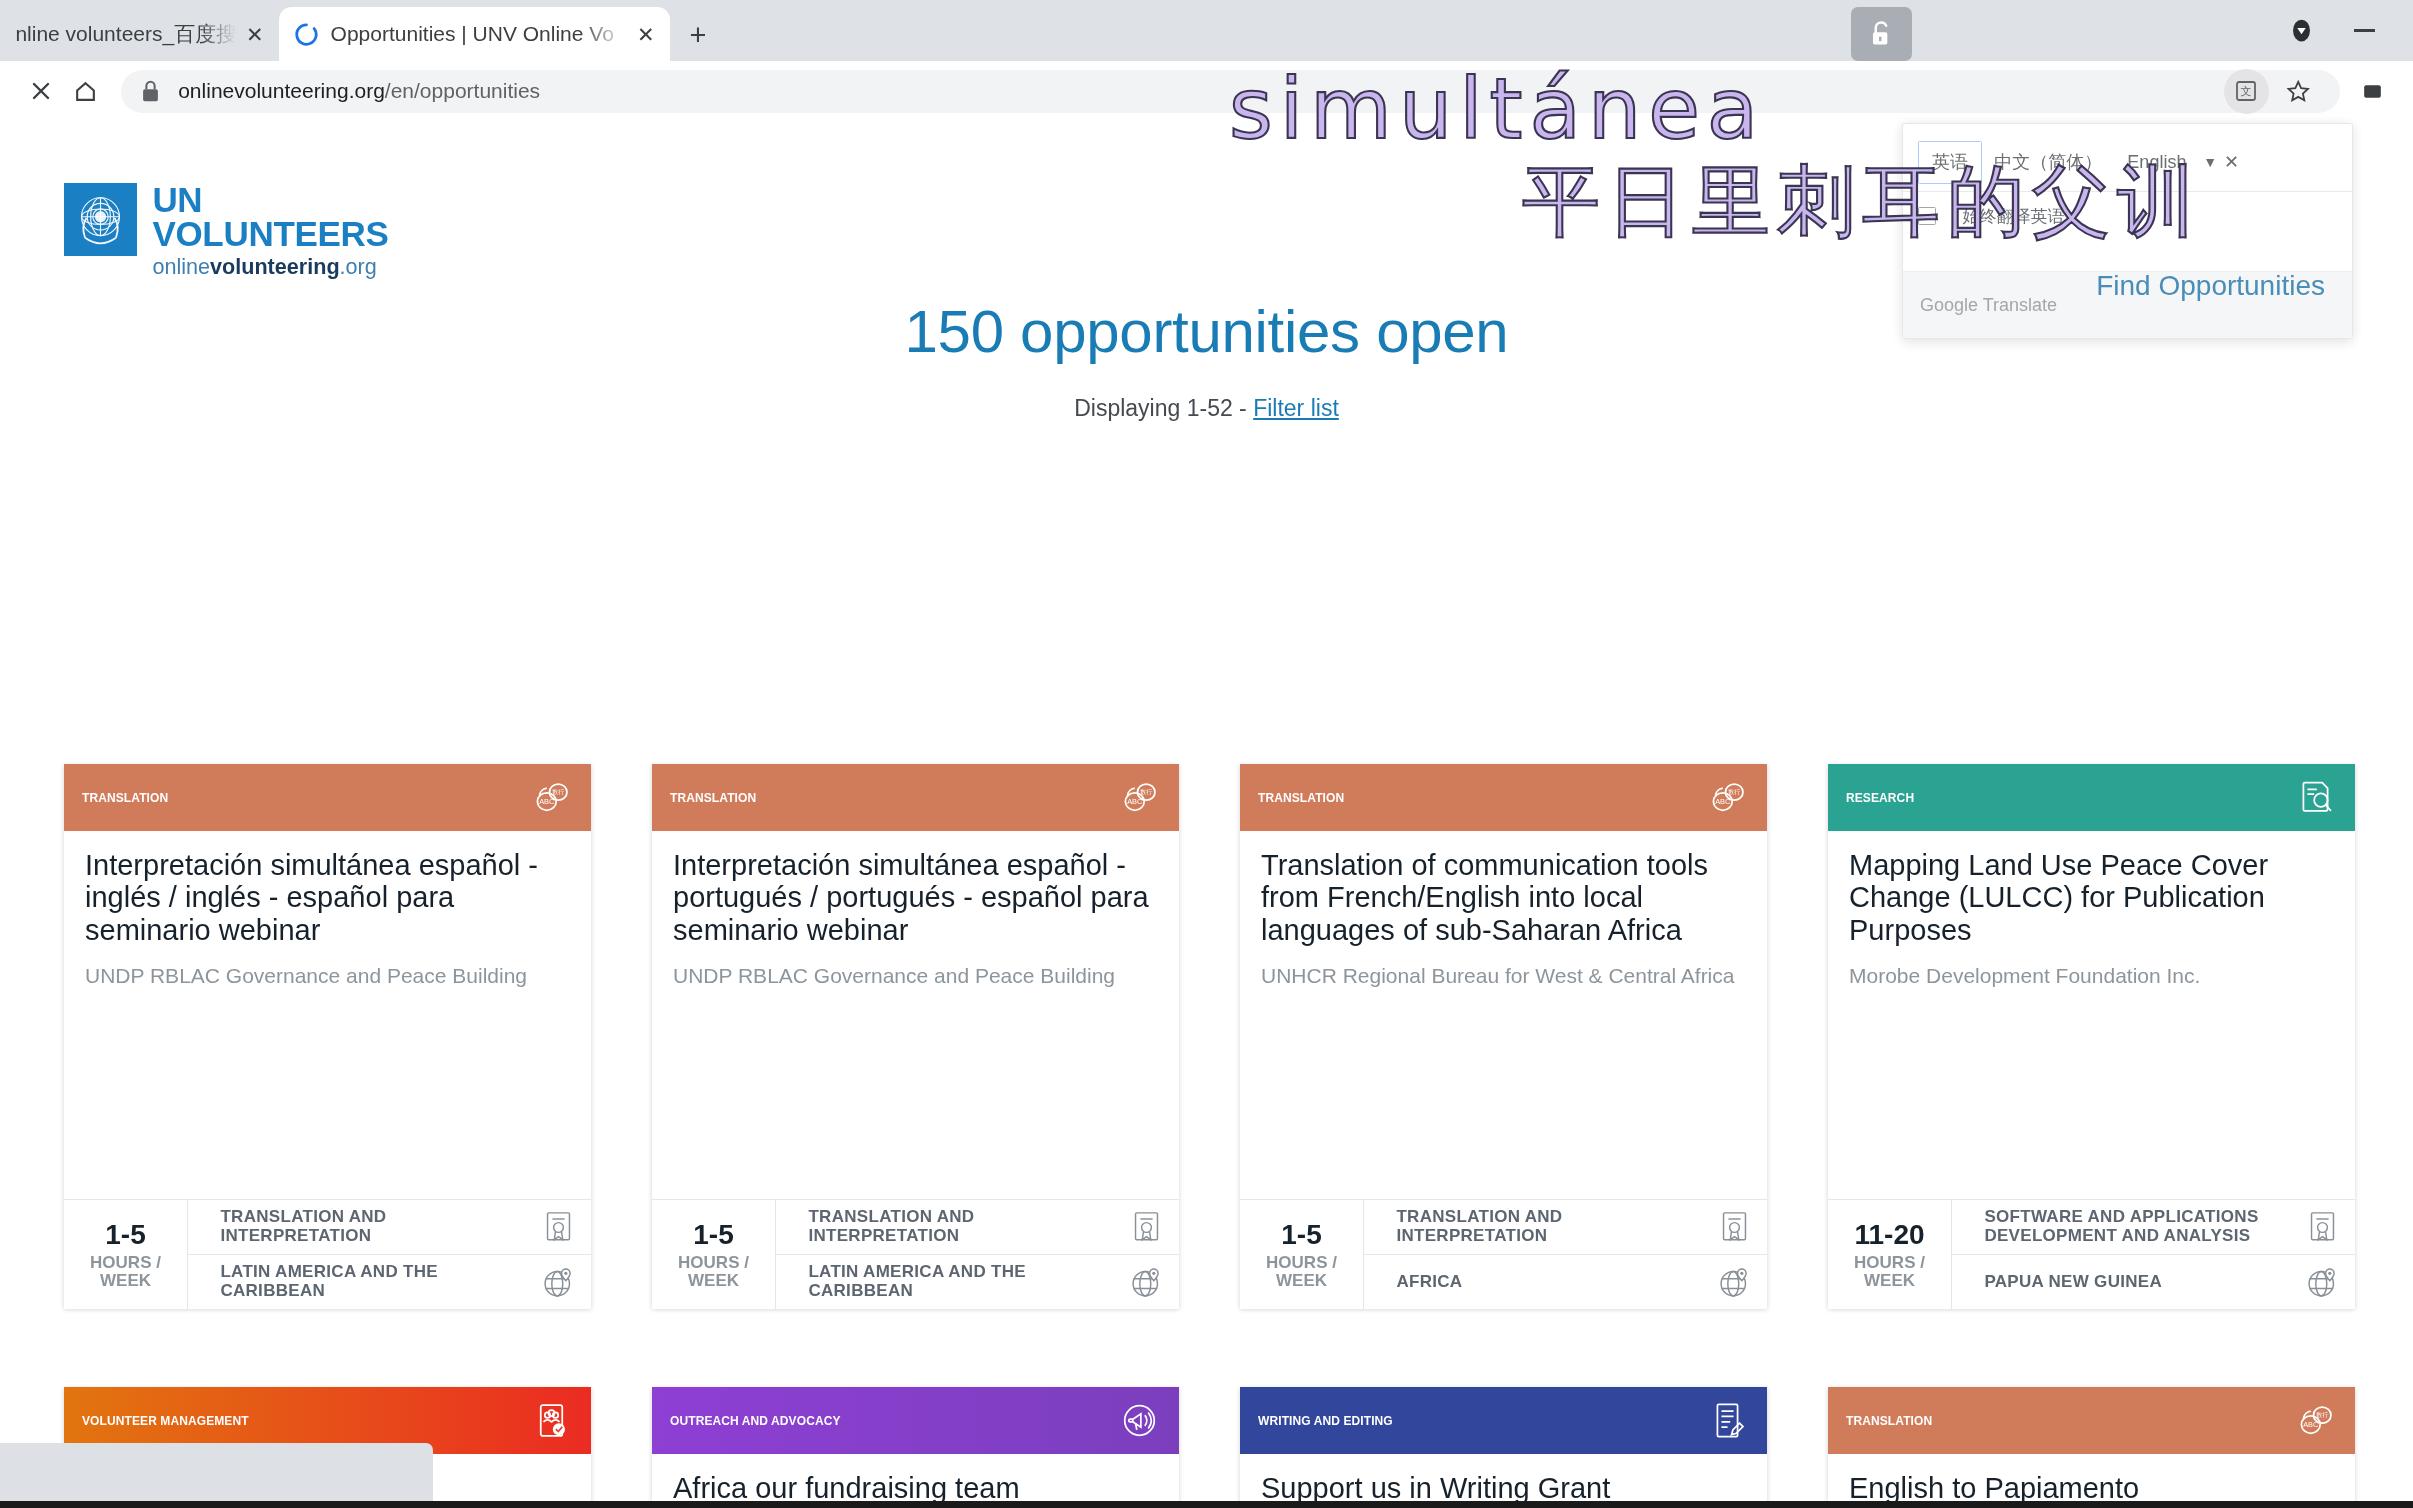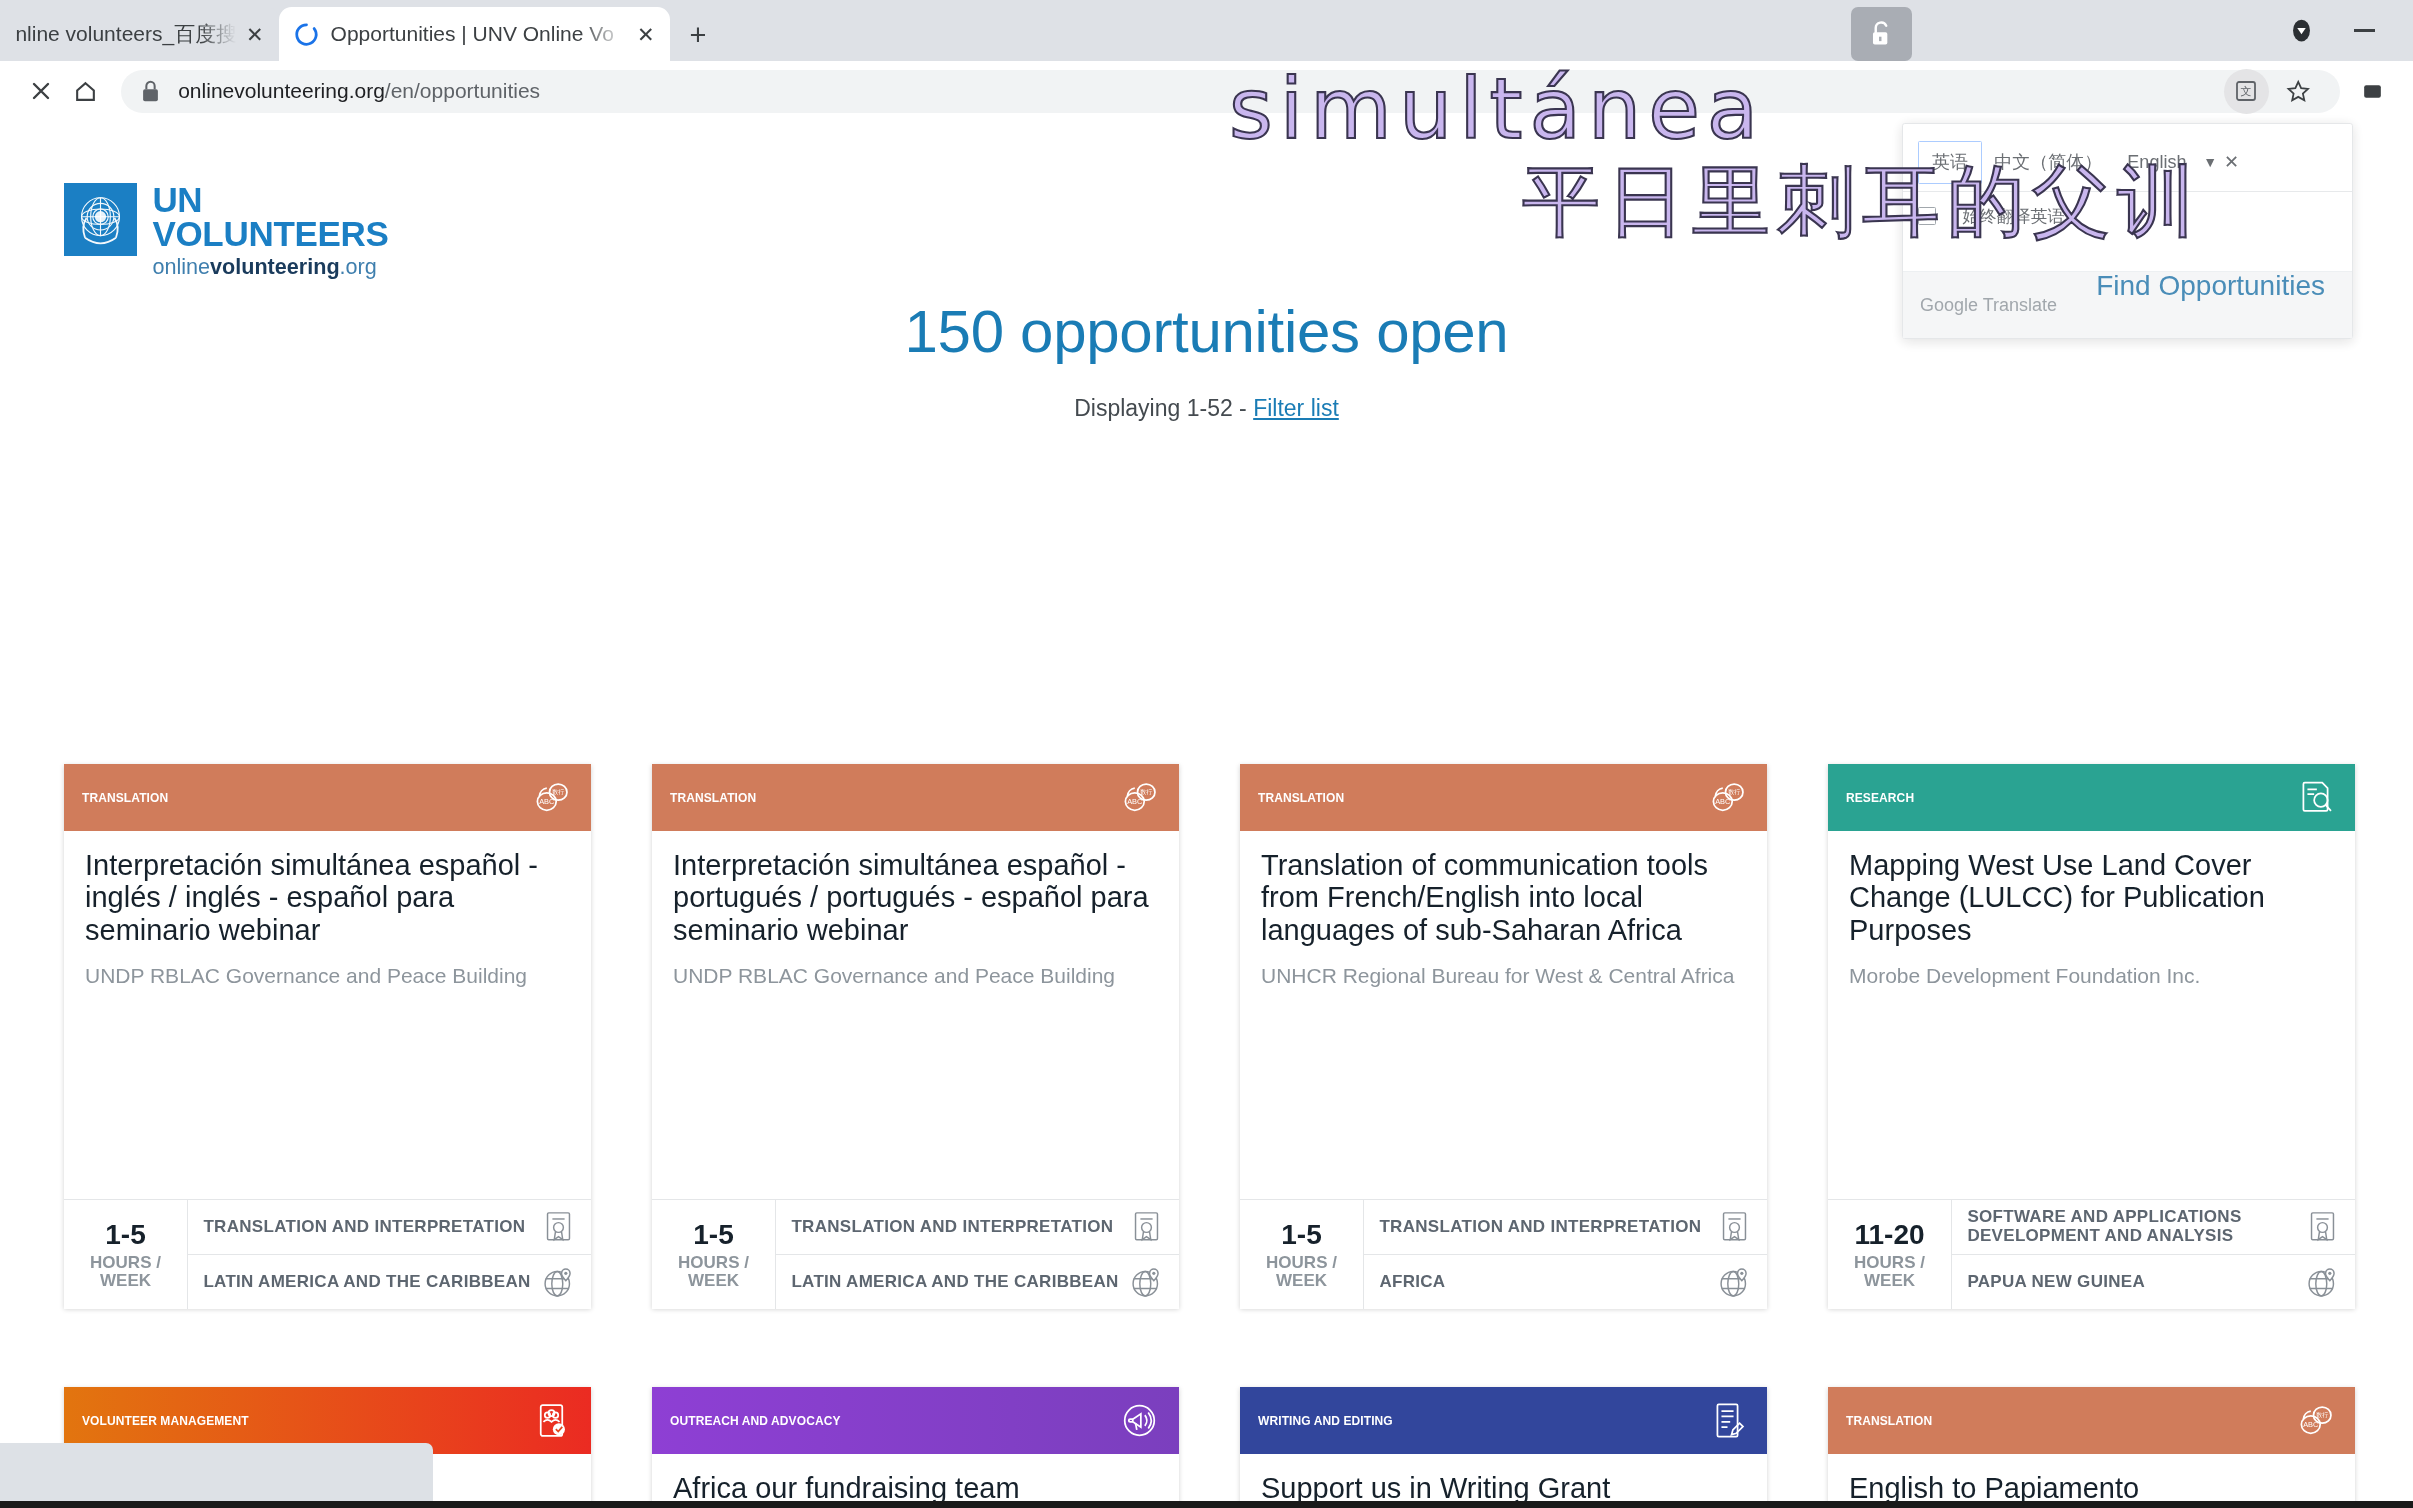--- a/index.html
+++ b/index.html
@@ -315,20 +315,21 @@
   }
   .foot-row + .foot-row { border-top: 0.7px solid #e4e6e8; }
   .foot-txt {
     flex: 1;
     font-size: 17px;
     font-weight: 700;
     color: #5d6670;
     letter-spacing: 0.3px;
     line-height: 1.1;
     text-transform: uppercase;
+    margin-left: 17px;
   }
   .foot-ic { width: 39px; height: 39px; flex: 0 0 39px; opacity: 0.72; }
 
   
   .grid.row2 { top: 1265px; }
   .grid.row2 .card { height: 244px; }
 
   
   .hand-overlay {
     position: absolute;
@@ -614,21 +615,21 @@
           <div class="card-head" style="background:#2aa392">
             <div class="card-cat">RESEARCH</div>
             <div class="card-icon"><svg viewBox="0 0 64 64" width="43" height="43" fill="none" stroke="#ffffff" stroke-width="2.6">
                 <path d="M16 10 H42 L50 18 V50 a2 2 0 0 1 -2 2 H16 a2 2 0 0 1 -2 -2 V12 a2 2 0 0 1 2 -2 Z"></path>
                 <path d="M20 20 H34 M20 27 H30"></path>
                 <circle cx="40" cy="36" r="10"></circle>
                 <path d="M47 43 L55 52"></path>
               </svg></div>
           </div>
           <div class="card-body">
-            <div class="card-title">Mapping West Use Land Cover Change (LULCC) for Publication Purposes</div>
+            <div class="card-title">Mapping Land Use Peace Cover Change (LULCC) for Publication Purposes</div>
             <div class="card-org">Morobe Development Foundation Inc.</div>
           </div>
           <div class="card-foot">
             <div class="foot-hours">
               <div class="hrs-num">11-20</div>
               <div class="hrs-lbl">HOURS / WEEK</div>
             </div>
             <div class="foot-rows">
               <div class="foot-row">
                 <div class="foot-txt">SOFTWARE AND APPLICATIONS DEVELOPMENT AND ANALYSIS</div>

